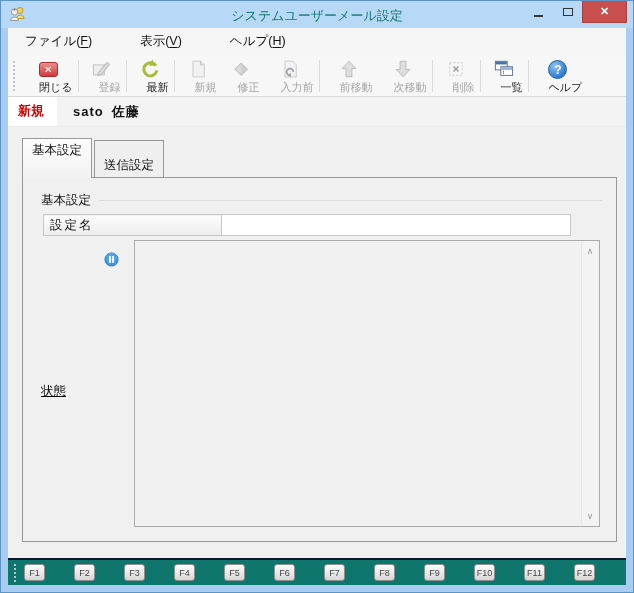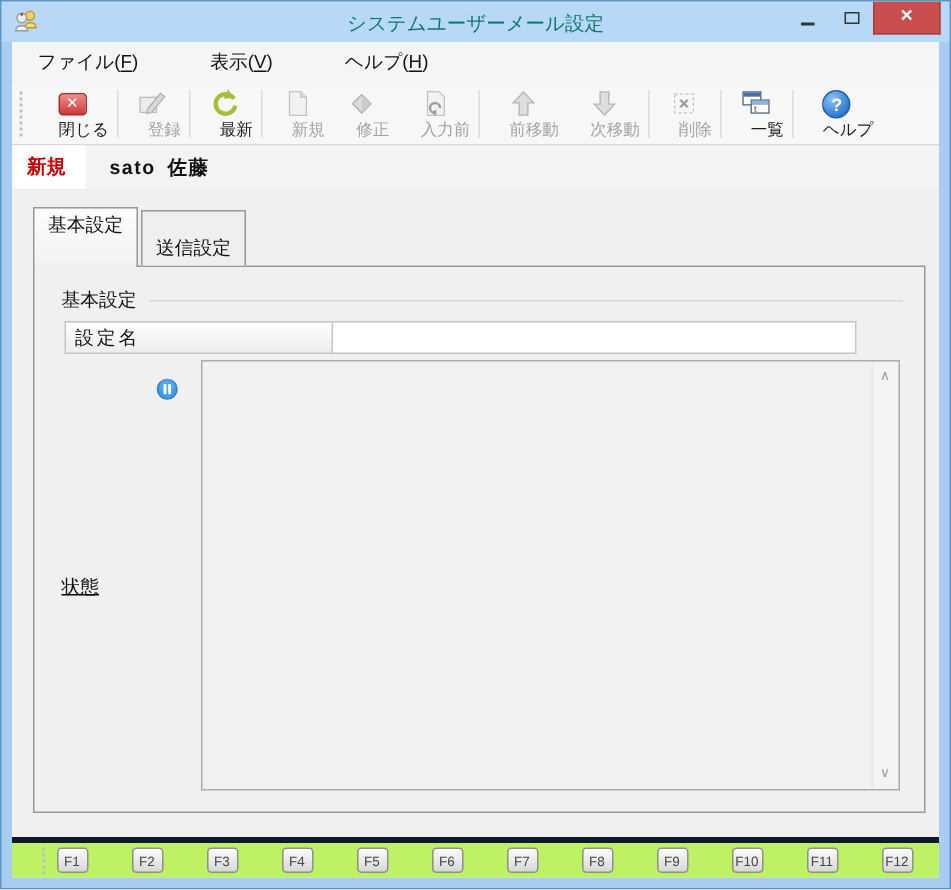--- a/index.html
+++ b/index.html
@@ -61,21 +61,21 @@
   
   .status-row{display:flex;flex:1;min-height:0;margin:0 16px 14px 0;}
   .icon-col{flex:0 0 46px;display:flex;justify-content:center;padding-top:12px;}
   .status-area{flex:1;position:relative;border:1px solid #ababab;background:#f1f1f1;min-height:0;}
   .status-text{position:absolute;inset:2px 20px 2px 4px;font-size:12px;color:#333;overflow:hidden;white-space:pre-wrap;}
   .vscroll{position:absolute;top:1px;right:1px;bottom:1px;width:17px;background:#f3f3f3;border-left:1px solid #e6e6e6;}
   .chev{position:absolute;left:0;right:0;height:16px;text-align:center;color:#9a9a9a;font-size:9px;line-height:16px;font-family:"DejaVu Sans",sans-serif;}
   .chev.up{top:1px;}
   .chev.down{bottom:1px;}
   
-  .fkey-bar{flex:0 0 27px;display:flex;align-items:center;background:#bef264;border-top:4px solid #0f172a;padding-left:6px;justify-content:center;}
+  .fkey-bar{flex:0 0 27px;display:flex;align-items:center;background:#0f766e;border-top:2px solid #0f172a;padding-left:6px;}
   .fkey-grip{width:4px;height:18px;border-left:2px dotted #b9c3cc;margin-right:6px;}
   .fkey{width:21px;height:17px;flex:0 0 21px;border:1px solid #909090;border-radius:3px;background:linear-gradient(#fcfcfc,#d7d7d7);font-size:9px;color:#444;display:flex;align-items:center;justify-content:center;padding:0;margin-right:29px;font-family:inherit;box-shadow:0 1px 0 rgba(255,255,255,.7) inset;}
   .fkey:last-child{margin-right:4px;}
   
   .statusbar{flex:0 0 22px;display:flex;align-items:center;background:#f0f0f0;border-top:1px solid #d9d9d9;font-size:12px;padding-left:8px;color:#000;}
 </style>
 </head>
 <body>
 
 <div class="window">

